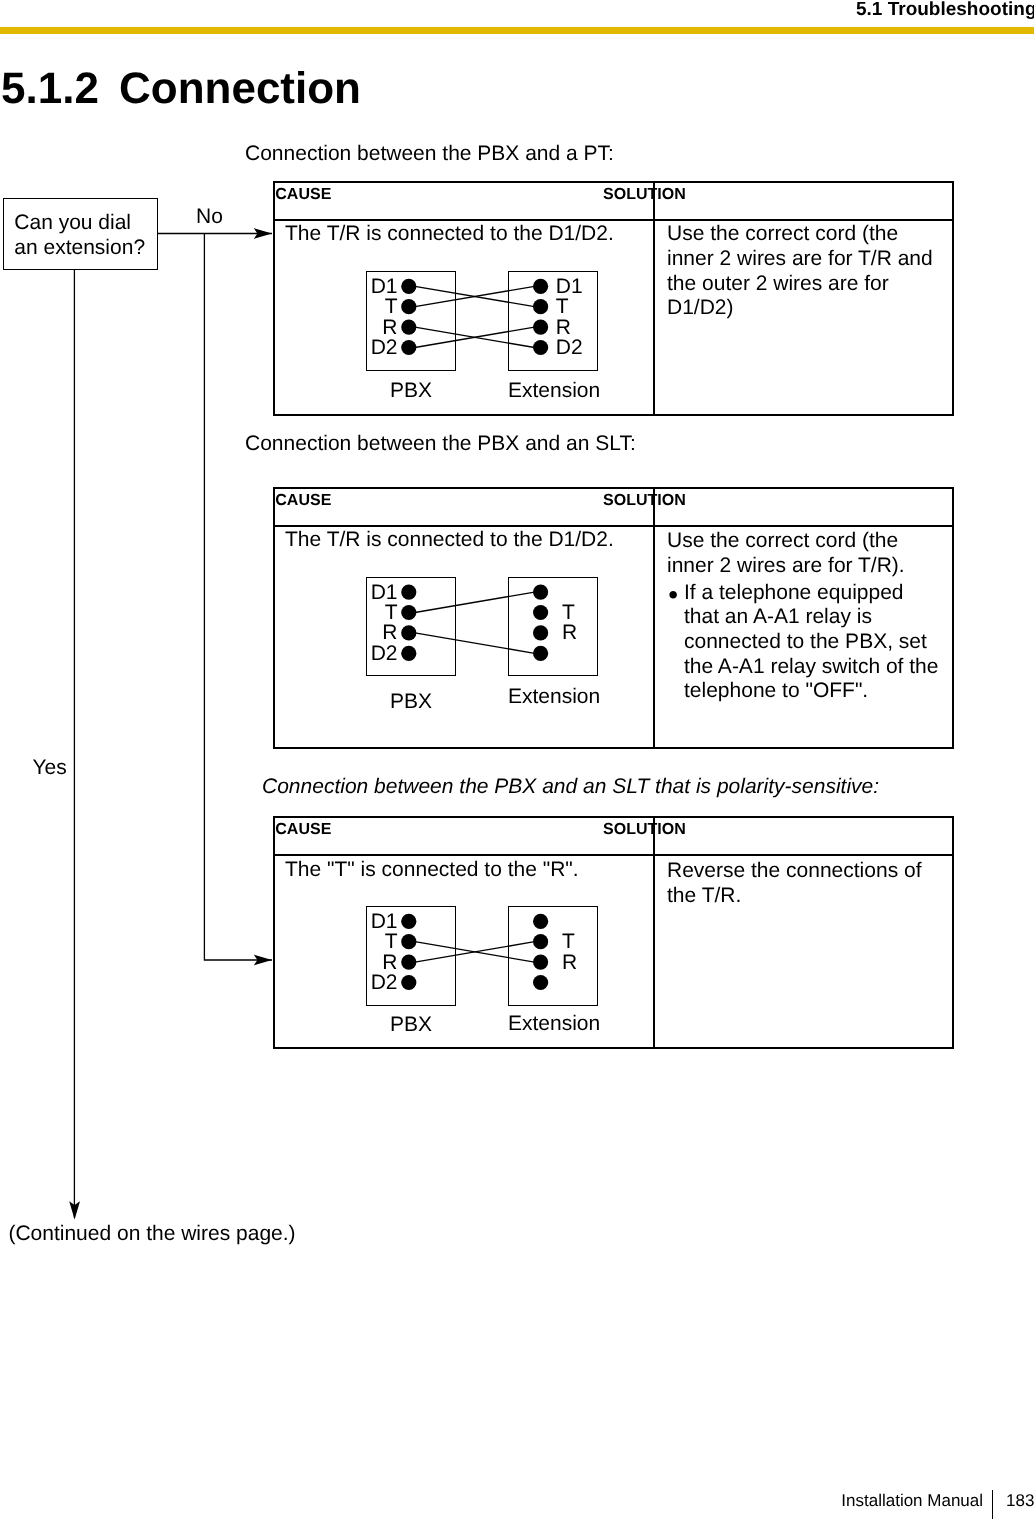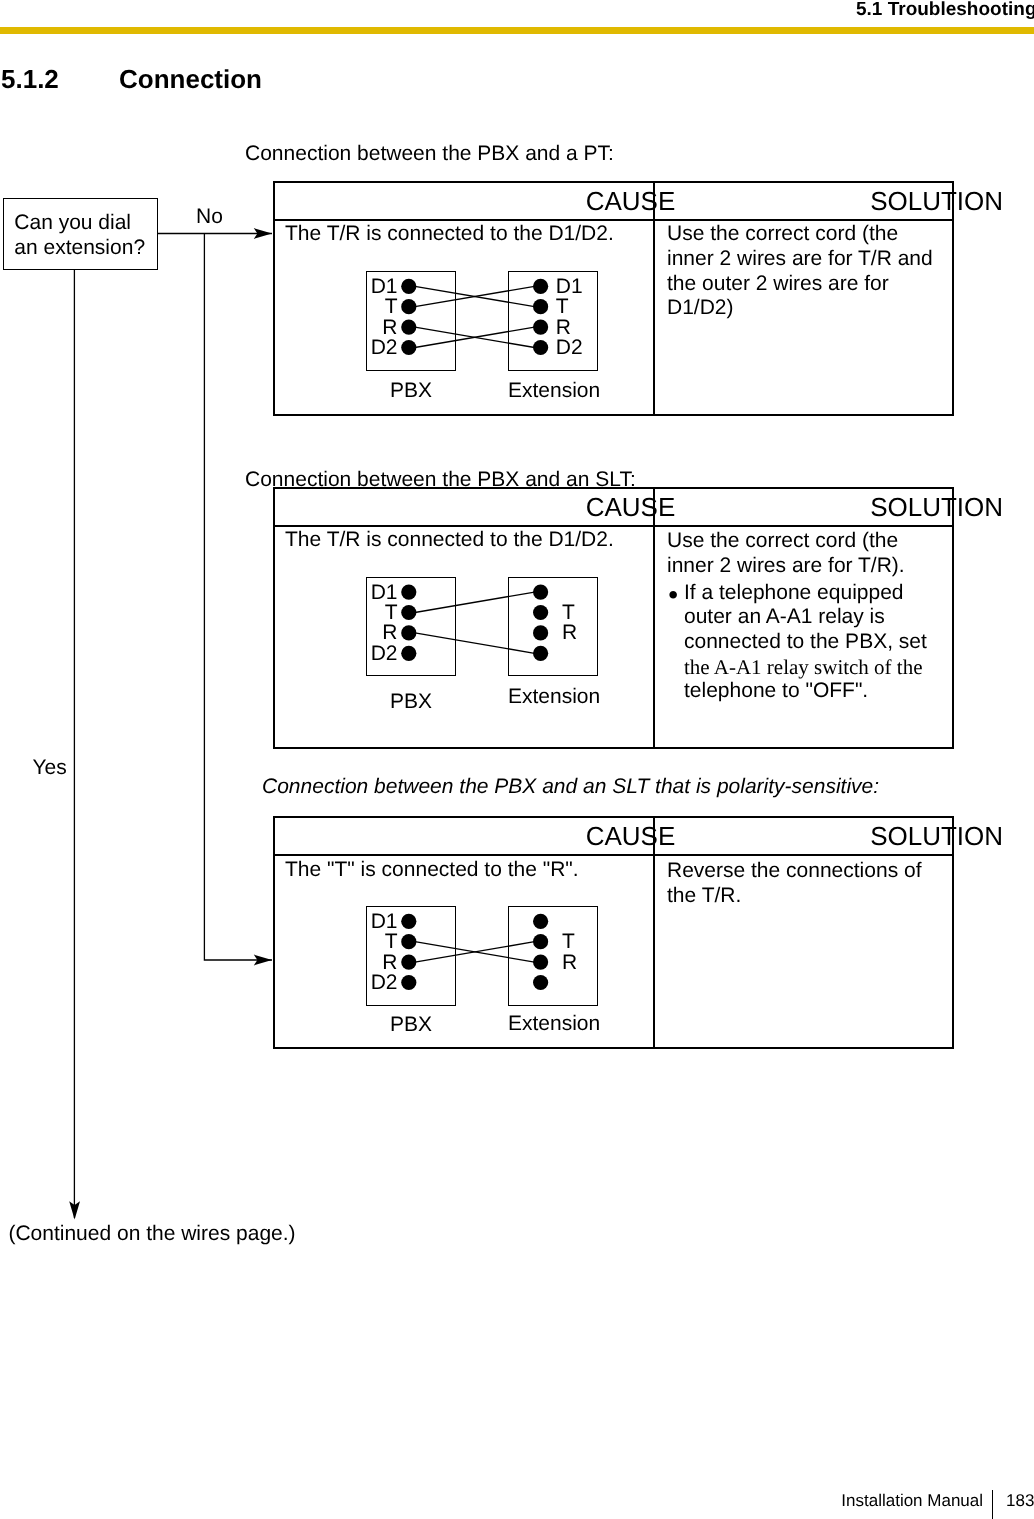--- a/index.html
+++ b/index.html
@@ -8,32 +8,32 @@
     width:1034px;height:1519px;position:relative;background:#ffffff;overflow:hidden;
     font-family:"Liberation Sans",sans-serif;color:#000;
     -webkit-font-smoothing:antialiased;text-rendering:geometricPrecision;
     transform:translateZ(0);
   }
   div{box-sizing:border-box;}
   
   #running-head{position:absolute;left:856px;top:-1.5px;font-size:19px;font-weight:bold;white-space:nowrap;}
   #head-rule{position:absolute;left:0;top:27px;width:1034px;height:7px;}
   
-  #sec-num,#sec-title{position:absolute;top:64px;font-size:26px;font-weight:bold;white-space:nowrap;}
+  #sec-num,#sec-title{position:absolute;top:64px;font-size:44px;font-weight:bold;white-space:nowrap;}
   #sec-num{left:1px;}
   #sec-title{left:119px;}
   
   #foot-manual{position:absolute;left:841.3px;top:1490.5px;font-size:17px;white-space:nowrap;}
   #foot-div{position:absolute;left:991.9px;top:1490.1px;width:1.3px;height:29px;background:#000;}
   #foot-page{position:absolute;left:1006px;top:1490.5px;font-size:17px;white-space:nowrap;}
   
   .body21{font-size:21px;line-height:24.7px;white-space:nowrap;}
   .lbl21{font-size:21px;line-height:21px;white-space:nowrap;}
   .cap{position:absolute;font-size:21px;line-height:24.7px;white-space:nowrap;}
-  .colhdr{position:absolute;font-size:26px;font-weight:normal;text-align:right;white-space:nowrap;}
+  .colhdr{position:absolute;font-size:16px;font-weight:bold;text-align:left;white-space:nowrap;}
   .frame{position:absolute;border:2px solid #000;}
   .thinframe{position:absolute;border:1.5px solid #000;}
   .rule{position:absolute;background:#000;}
   .sv{position:absolute;left:0;top:0;overflow:visible;pointer-events:none;}
 </style>
 </head>
 <body>
 
 <div id="running-head">5.1 Troubleshooting</div>
 <div id="head-rule" style="background: rgb(224, 185, 0);"></div>
@@ -87,34 +87,34 @@
     <div class="lbl21" style="position:absolute;left:370px;top:275.79999999999995px;width:27.5px;text-align:right;">D1</div>
     <div class="lbl21" style="position:absolute;left:370px;top:296.19999999999993px;width:27.5px;text-align:right;">T</div>
     <div class="lbl21" style="position:absolute;left:370px;top:316.59999999999997px;width:27.5px;text-align:right;">R</div>
     <div class="lbl21" style="position:absolute;left:370px;top:336.99999999999994px;width:27.5px;text-align:right;">D2</div>
     <div class="lbl21" style="position:absolute;left:555.8px;top:275.79999999999995px;">D1</div>
     <div class="lbl21" style="position:absolute;left:555.8px;top:296.19999999999993px;">T</div>
     <div class="lbl21" style="position:absolute;left:555.8px;top:316.59999999999997px;">R</div>
     <div class="lbl21" style="position:absolute;left:555.8px;top:336.99999999999994px;">D2</div>
     <div class="lbl21" style="position:absolute;left:366px;top:379.6px;width:90px;text-align:center;">PBX</div>
     <div class="lbl21" style="position:absolute;left:508px;top:379.9px;width:90px;text-align:center;">Extension</div>
-    <div class="cap" style="position:absolute;left:245px;top:468px;">Connection between the PBX and an SLT:</div>
+    <div class="cap" style="position:absolute;left:245px;top:432px;">Connection between the PBX and an SLT:</div>
     <div class="frame" style="position:absolute;left:273px;top:486.6px;width:681px;height:262.69999999999993px;"></div>
     <div class="rule" style="position:absolute;left:273px;top:524.6px;width:681px;height:2px;"></div>
     <div class="rule" style="position:absolute;left:653px;top:486.6px;width:2px;height:262.69999999999993px;"></div>
     <div class="colhdr" style="position:absolute;left:275.3px;top:492.1px;width:400px;">CAUSE</div>
     <div class="colhdr" style="position:absolute;left:603.1px;top:492.1px;width:400px;">SOLUTION</div>
     <div class="body21" style="position:absolute;left:285px;top:528px;">The T/R is connected to the D1/D2.</div>
     <div class="body21" style="position:absolute;left:667px;top:528.6px;">Use the correct cord (the</div>
     <div class="body21" style="position:absolute;left:667px;top:554px;">inner 2 wires are for T/R).</div>
     <div style="position:absolute;left:668.2px;top:583.0000000000001px;font-size:28px;line-height:24.7px;">•</div>
     <div class="body21" style="position:absolute;left:684px;top:580.6000000000001px;">If a telephone equipped</div>
-    <div class="body21" style="position:absolute;left:684px;top:605.3000000000002px;">outer an A-A1 relay is</div>
+    <div class="body21" style="position:absolute;left:684px;top:605.3000000000002px;">that an A-A1 relay is</div>
     <div class="body21" style="position:absolute;left:684px;top:630.0000000000002px;">connected to the PBX, set</div>
-    <div class="body21" style="position:absolute;left:684px;top:654.7000000000003px;font-family:Liberation Serif, serif;">the A-A1 relay switch of the</div>
+    <div class="body21" style="position:absolute;left:684px;top:654.7000000000003px;">the A-A1 relay switch of the</div>
     <div class="body21" style="position:absolute;left:684px;top:679.4000000000003px;">telephone to "OFF".</div>
     <div class="thinframe" style="position:absolute;left:366px;top:577.2px;width:90px;height:99.2px;"></div>
     <div class="thinframe" style="position:absolute;left:508px;top:577.2px;width:90px;height:99.2px;"></div>
     <svg class="sv" width="1034" height="1519">
       <line x1="414.90000000000003" y1="612.5" x2="534.5" y2="592.1" stroke="#000" stroke-width="1.35"></line>
       <line x1="414.90000000000003" y1="632.9" x2="534.5" y2="653.3000000000001" stroke="#000" stroke-width="1.35"></line>
       <circle cx="408.8" cy="592.1" r="7.6" fill="#000"></circle>
       <circle cx="540.6" cy="592.1" r="7.6" fill="#000"></circle>
       <circle cx="408.8" cy="612.5" r="7.6" fill="#000"></circle>
       <circle cx="540.6" cy="612.5" r="7.6" fill="#000"></circle>

